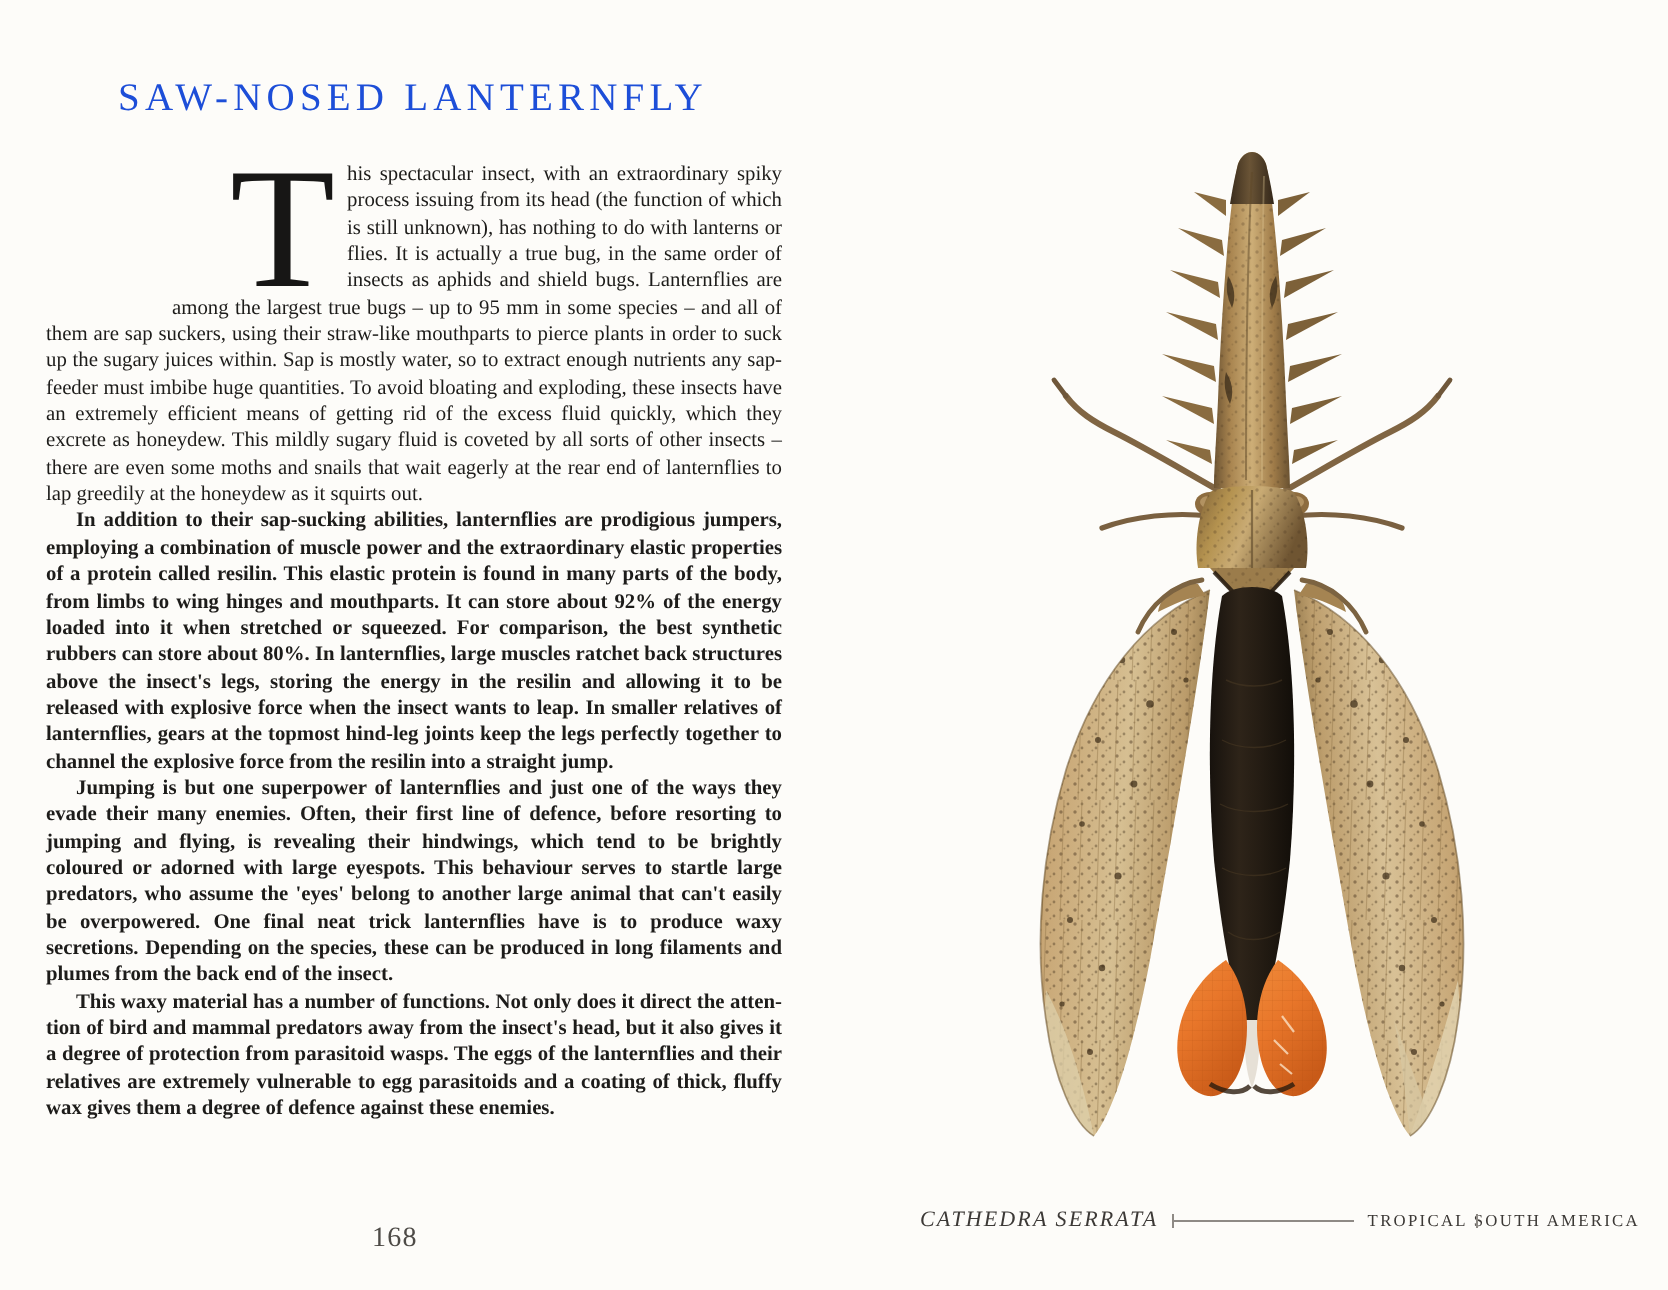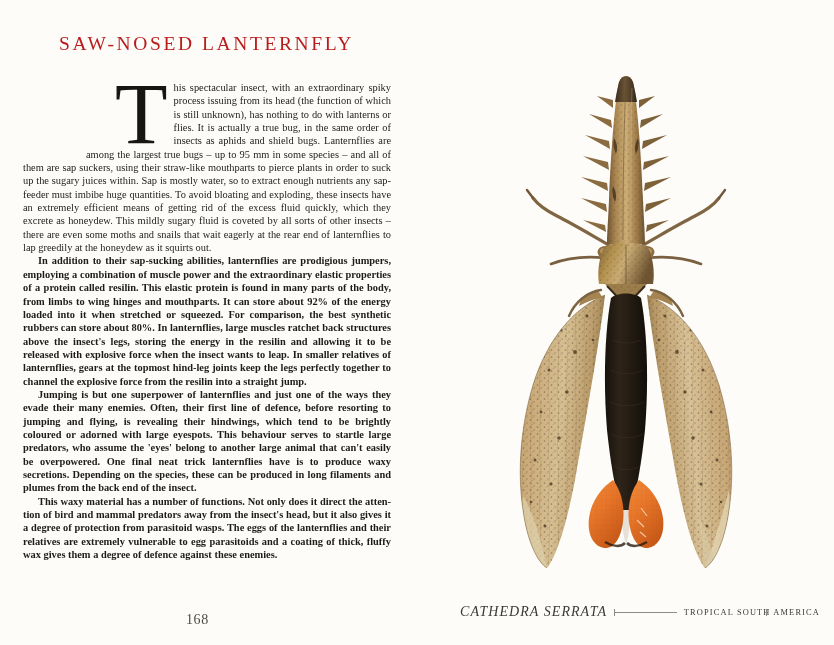--- a/index.html
+++ b/index.html
@@ -25,26 +25,26 @@
   .left-page {
     position: absolute;
     left: 0; top: 0;
     width: 417px;
     height: 645px;
   }
 
   .page-title {
     position: absolute;
     left: 59px;
-    top: 33px;
+    top: 39px;
     font-family: "Liberation Serif", serif;
     font-size: 19.5px;
     letter-spacing: 2.6px;
     font-weight: 400;
-    color: #b91c1c;
+    color: #1d4ed8;
     white-space: nowrap;
   }
 
   .body-block {
     position: absolute;
     left: 23px;
     top: 81px;
     width: 368px;
   }
 
@@ -127,21 +127,21 @@
     display: flex;
     align-items: center;
     gap: 7px;
     font-size: 8.4px;
     letter-spacing: 1.15px;
     color: #403d3a;
     white-space: nowrap;
   }
   .caption-species {
     font-style: italic;
-    font-size: 14px;
+    font-size: 11px;
     letter-spacing: 1.05px;
     color: #3c3936;
   }
   .caption-rule {
     flex: 1;
     height: 7px;
     position: relative;
   }
   .caption-rule::before {
     content: "";

